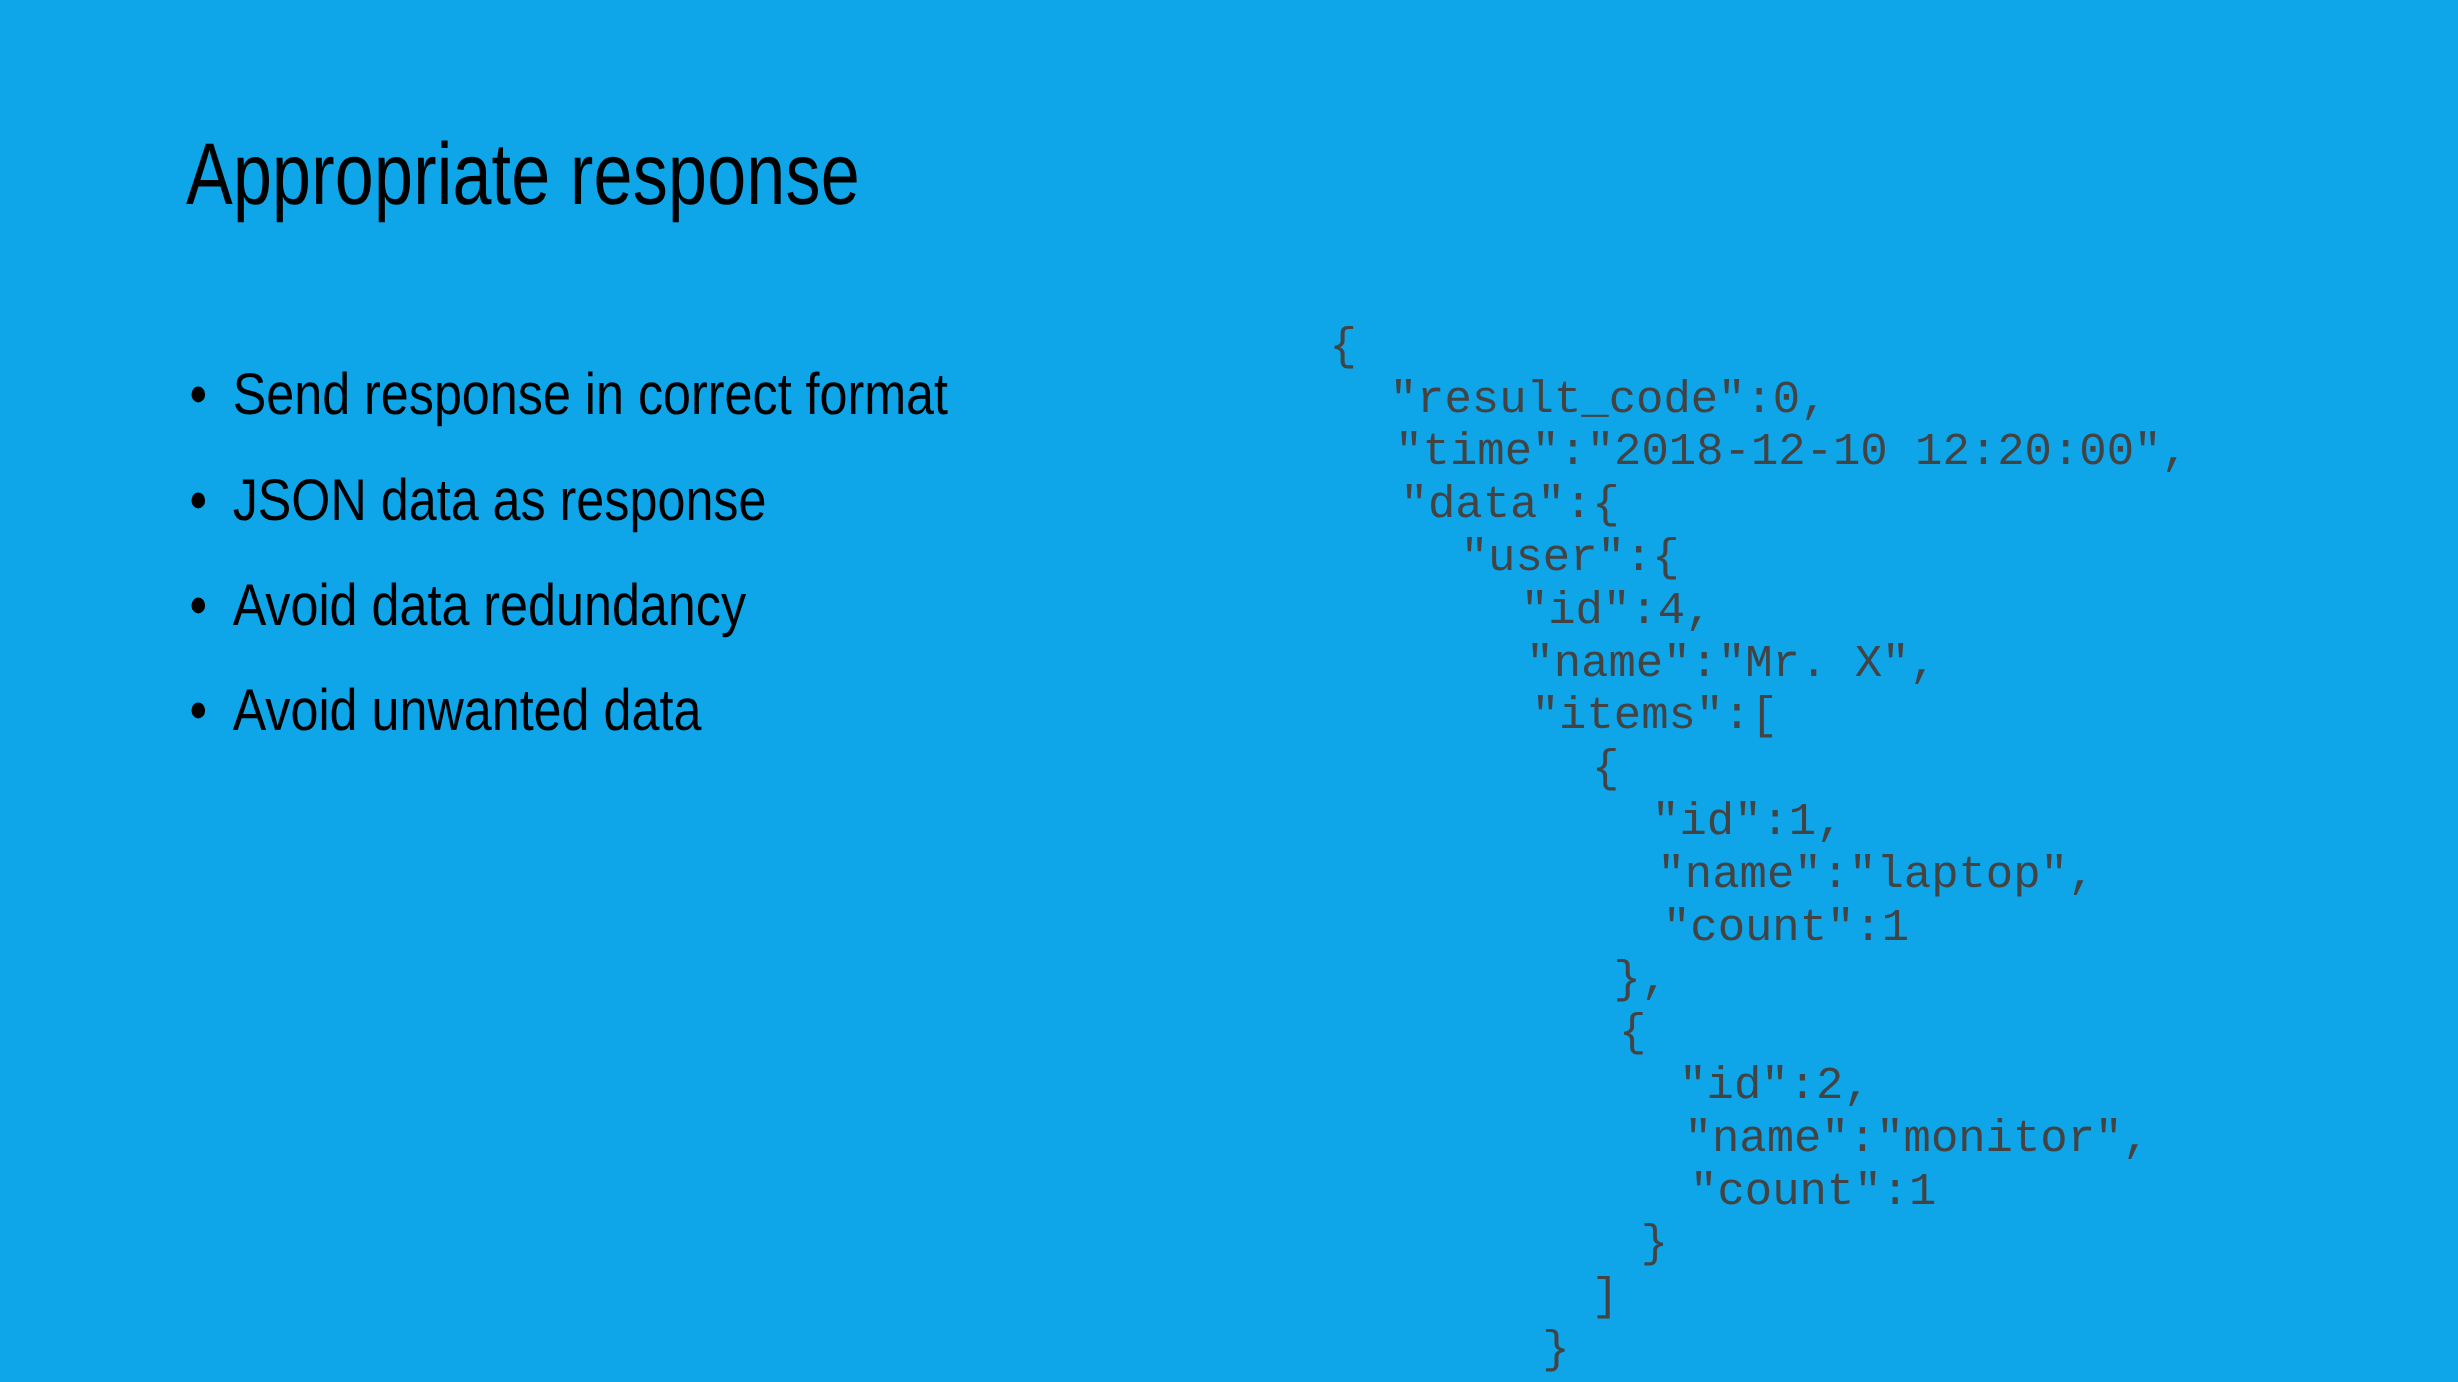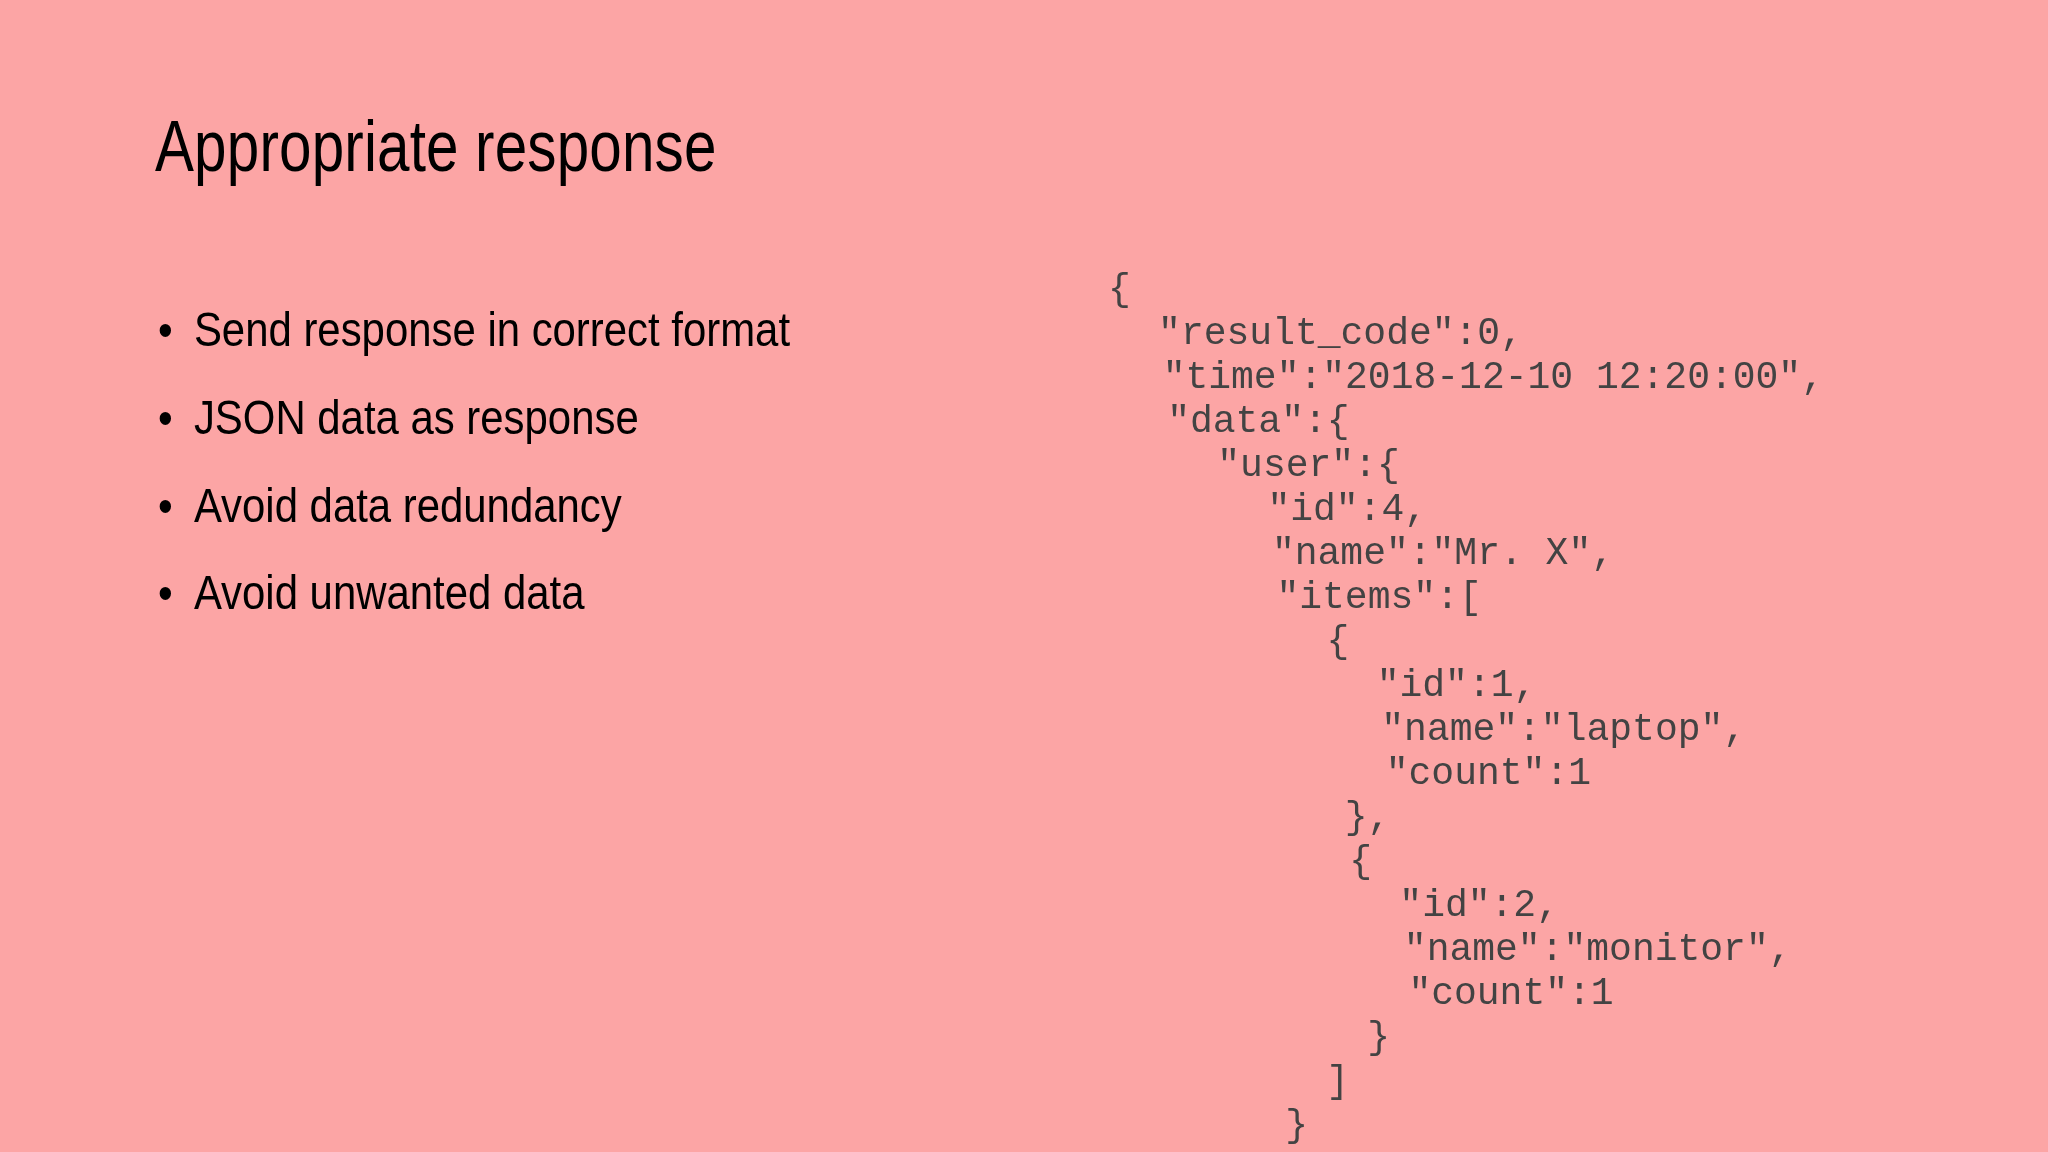--- a/index.html
+++ b/index.html
@@ -12,21 +12,21 @@
     height: 1152px;
     overflow: hidden;
     font-family: "Liberation Sans", sans-serif;
     -webkit-font-smoothing: antialiased;
   }
 
   .slide {
     position: relative;
     width: 2048px;
     height: 1152px;
-    background: #fca5a5;
+    background: #0ea5e9;
   }
 
   
   .slide-title {
     position: absolute;
     left: 155px;
     top: 108px;
     width: 1100px;
     font-family: "Liberation Sans", sans-serif;
     font-size: 73px;

